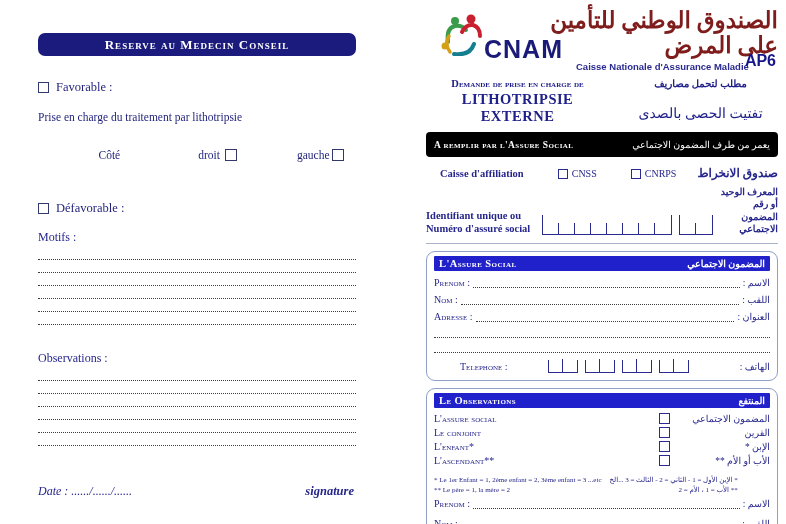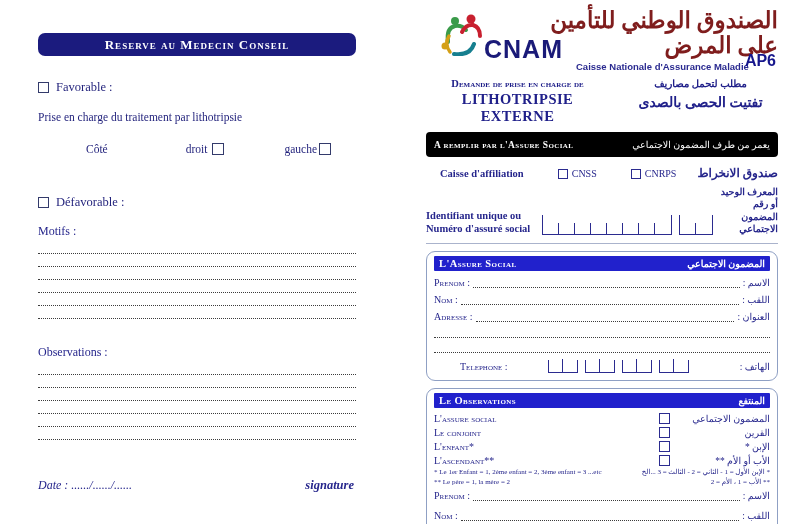--- a/index.html
+++ b/index.html
@@ -10,21 +10,21 @@
   
   .page-left { position:absolute; left:0; top:0; width:392px; height:524px; padding:0 36px 0 38px; }
   .navy-bar { background:#1b1b7e; color:#fff; border-radius:7px; height:23px; margin-top:33px;
     display:flex; align-items:center; justify-content:center;
     font-weight:bold; font-variant:small-caps; font-size:13px; letter-spacing:1px; }
   .chk { display:inline-block; width:11px; height:11px; border:1.2px solid #333a6b; background:#fff;
     vertical-align:middle; flex:0 0 auto; }
   .chk-row { display:flex; align-items:center; gap:7px; margin-top:24px; }
   .chk-label { font-weight:normal; font-size:12.5px; color:#1f1f7a; }
   .plain { font-size:11.5px; color:#1f1f7a; margin-top:16px; }
-  .cote-row { display:flex; align-items:center; font-size:11.5px; color:#1f1f7a; margin-top:20px; }
+  .cote-row { display:flex; align-items:center; font-size:11.5px; color:#1f1f7a; margin-top:26px;justify-content:center; }
   .cote-row .w1 { margin-left:48px; }
   .cote-row .w2 { margin-left:78px; display:flex; align-items:center; gap:5px; }
   .cote-row .w3 { margin-left:60px; display:flex; align-items:center; gap:2px; }
   .cote-row .chk { width:12px; height:12px; }
   .sec-label { font-size:12px; color:#26268c; margin-top:14px; margin-bottom:2px; }
   .dotline { height:13px; border-bottom:1.6px dotted #3c3c3c; }
   .date-row { display:flex; justify-content:space-between; align-items:center; margin-top:38px; padding-right:2px; }
   .date-txt { font-style:italic; font-size:12px; color:#26268c; }
   .sig-txt { font-style:italic; font-weight:bold; font-size:12.5px; color:#26268c; }
 
@@ -39,21 +39,21 @@
   .fr-brand { font-family:"Liberation Sans", sans-serif; font-weight:bold; font-size:9.5px;
     color:#2a2a90; margin-top:2px; text-align:left; padding-left:32px; }
   .ap6 { position:absolute; right:2px; top:44px; font-family:"Liberation Sans", sans-serif;
     font-weight:bold; font-size:16px; color:#16168c; }
   .title-row { display:flex; justify-content:space-between; margin-top:8px; }
   .title-fr { text-align:center; width:52%; }
   .title-fr-1 { font-weight:bold; font-variant:small-caps; font-size:10.5px; color:#20208a; }
   .title-fr-2 { font-weight:bold; font-size:14.5px; letter-spacing:0.5px; color:#20208a; margin-top:2px; }
   .title-ar { text-align:center; width:44%; direction:rtl; }
   .title-ar-1 { font-size:10px; font-weight:bold; color:#20208a; }
-  .title-ar-2 { font-size:14px; font-weight:bold; color:#20208a; margin-top:5px; }
+  .title-ar-2 { font-size:14px; font-weight:normal; color:#20208a; margin-top:16px; }
   .fill-bar { background:#000000; color:#fff; border-radius:4px; height:25px; margin-top:7px;
     display:flex; align-items:center; justify-content:space-between; padding:0 8px; }
   .fill-fr { font-weight:bold; font-variant:small-caps; font-size:9.5px; letter-spacing:0.4px; }
   .fill-ar { font-size:9.5px; direction:rtl; }
   .affil-row { display:flex; align-items:center; margin-top:9px; font-size:10.5px; }
   .affil-label { font-weight:bold; margin-left:14px; }
   .affil-chk { display:flex; align-items:center; gap:4px; margin-left:34px; font-size:10px; }
   .affil-chk .chk { width:10px; height:10px; border-color:#2b2b8f; }
   .affil-ar { flex:1; text-align:right; direction:rtl; font-size:12px; font-weight:bold; }
   .ident-row { display:flex; align-items:flex-end; margin-top:5px; }
@@ -85,21 +85,21 @@
   .f-ar { font-size:9.5px; direction:rtl; white-space:nowrap; color:#26268c; }
   .full-dots { border-bottom:1.4px dotted #3c3c3c; height:11px; }
   .tel-row { display:flex; align-items:center; margin-top:7px; }
   .tel-label { font-variant:small-caps; font-size:10px; margin-left:26px; }
   .tel-ar { flex:1; text-align:right; direction:rtl; font-size:9.5px; }
 
   .ben-row { display:flex; align-items:center; margin-top:3px; }
   .ben-fr { font-variant:small-caps; font-size:10px; width:150px; }
   .ben-chk { width:11px; height:11px; border:1.1px solid #2b2b8f; margin-left:75px; flex:0 0 auto; }
   .ben-ar { flex:1; text-align:right; direction:rtl; font-size:9.5px; }
-  .fn-row { display:flex; justify-content:space-between; margin-top:2px; }
+  .fn-row { display:flex; justify-content:flex-start; margin-top:10px;gap:8px; }
   .fn-fr { font-size:7px; color:#26268c; line-height:1.35; }
   .fn-ar { font-size:7px; direction:rtl; text-align:right; line-height:1.35; }
   .dob-row { display:flex; align-items:center; margin-top:8px; }
   .dob-label { font-variant:small-caps; font-size:10px; font-weight:bold; }
   .dob-ar { flex:1; text-align:right; direction:rtl; font-size:9.5px; }
 </style>
 </head>
 <body>
 
 <div class="sheet">

